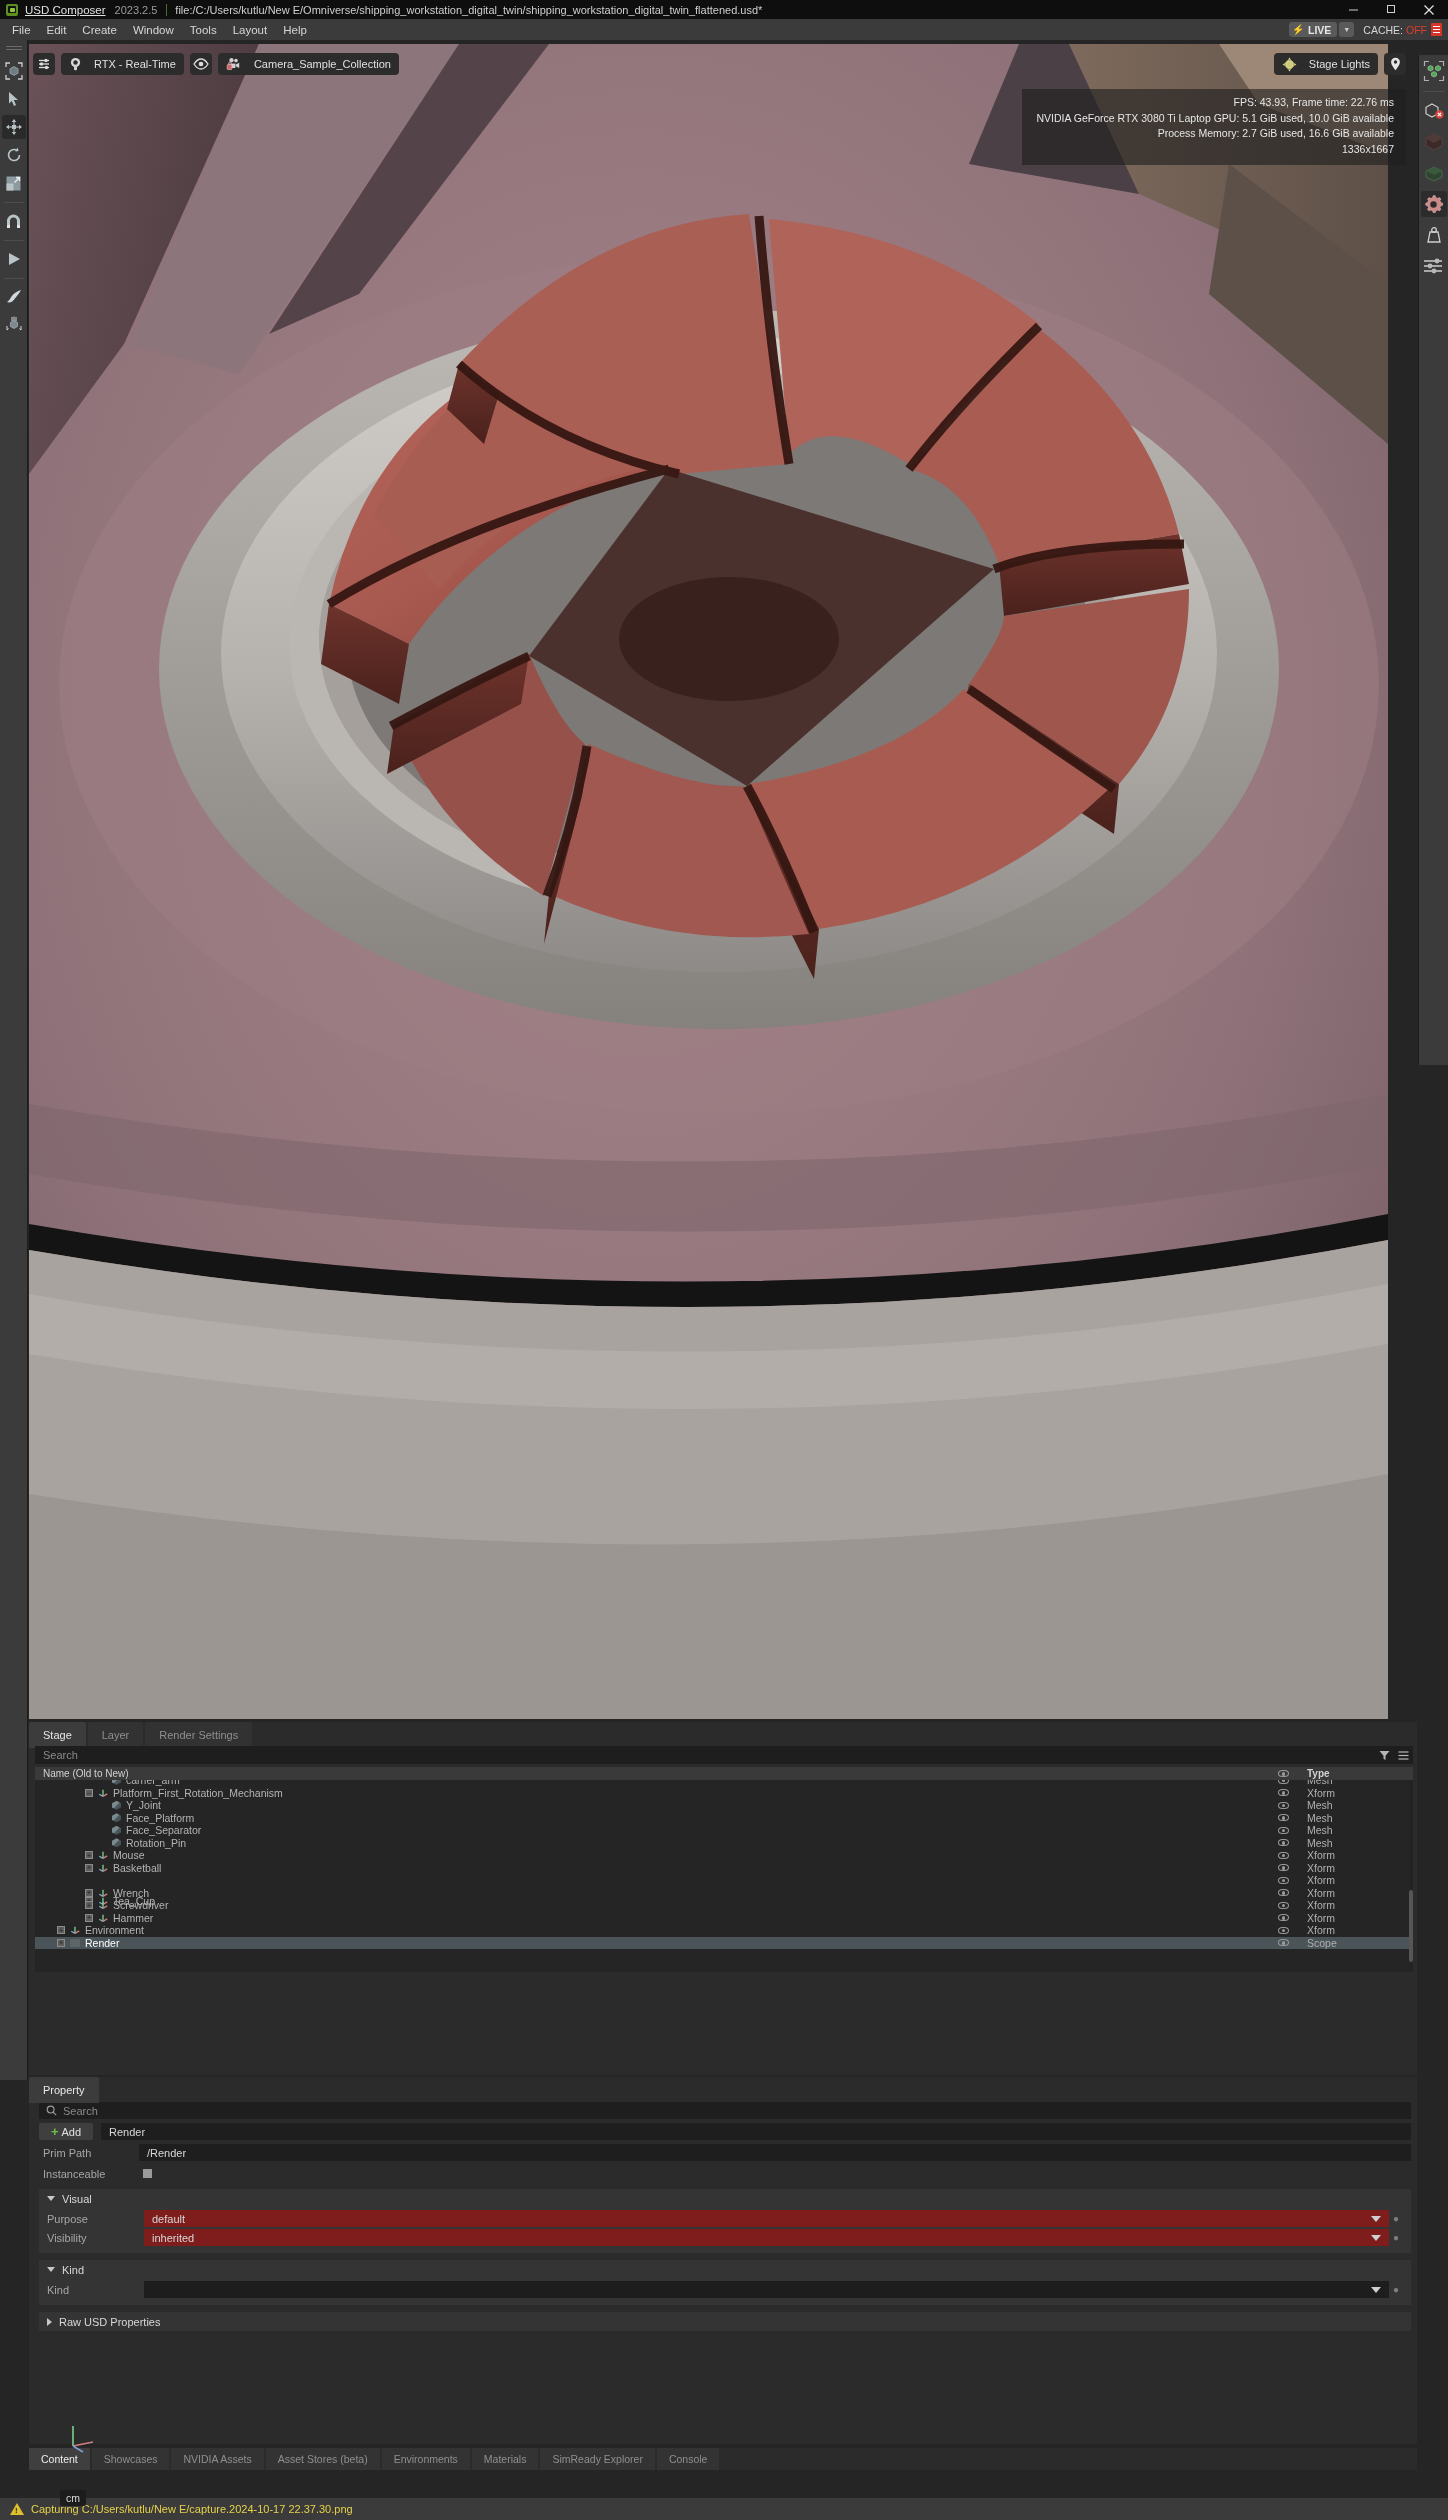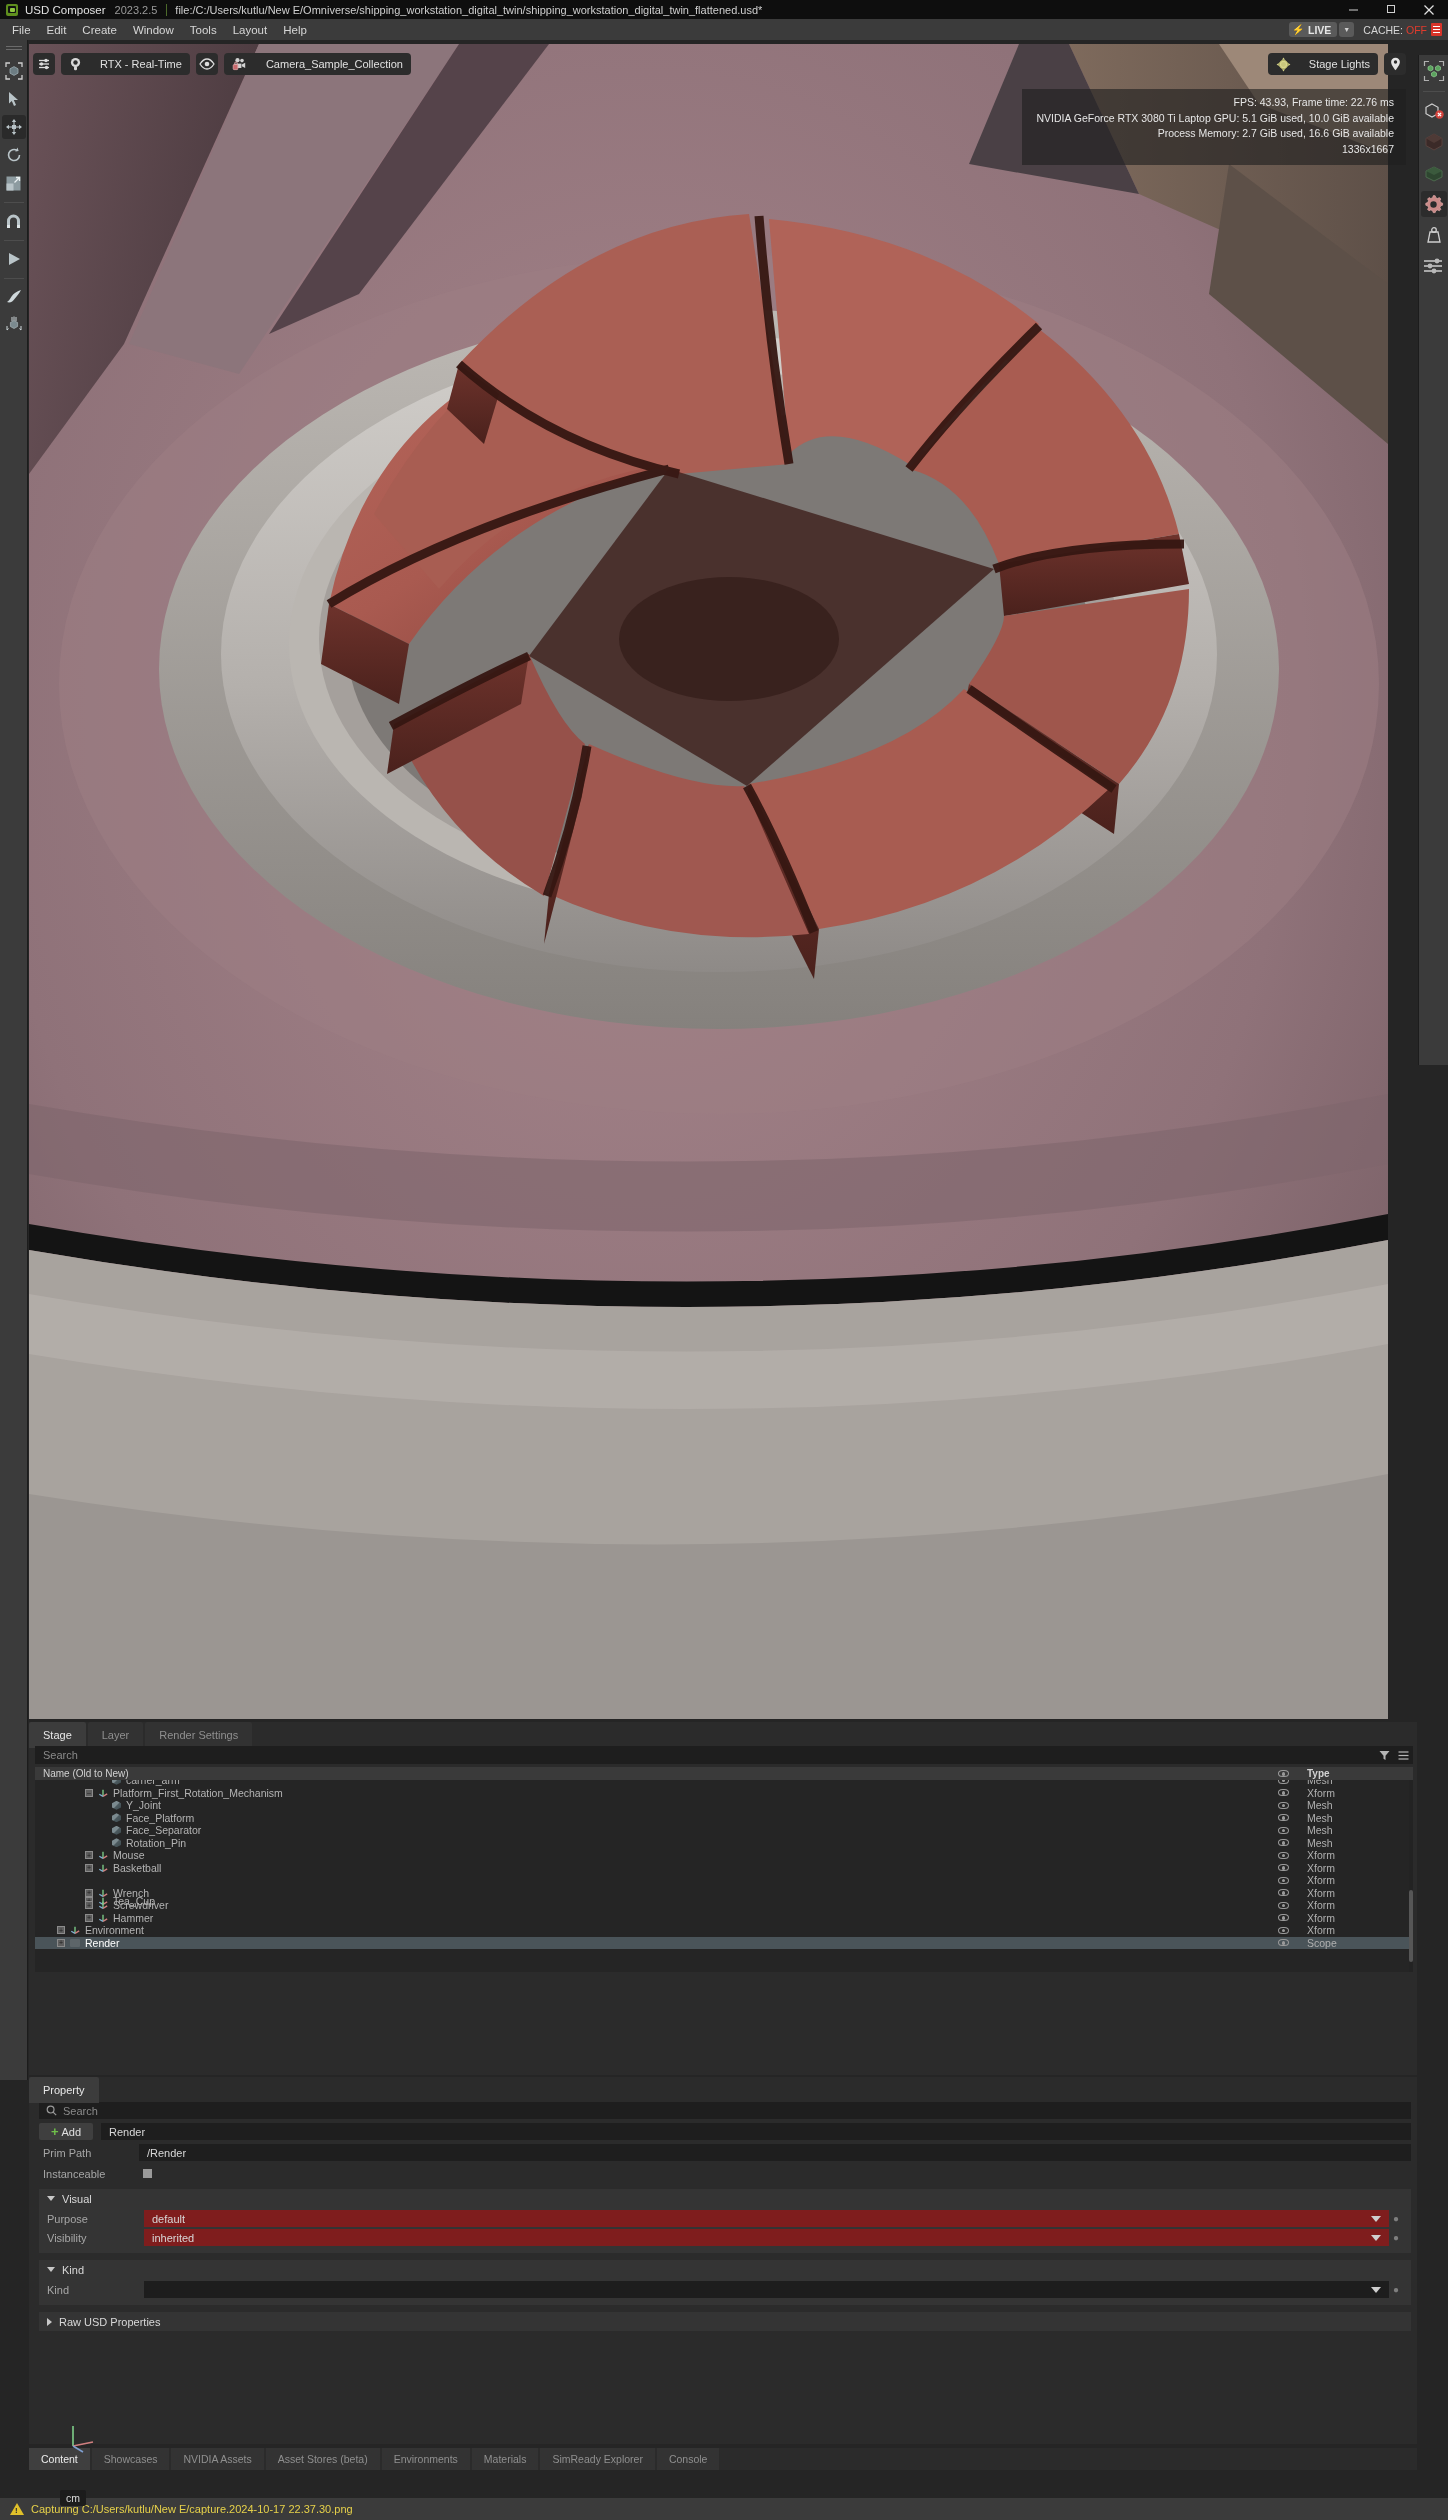--- a/index.html
+++ b/index.html
@@ -23,21 +23,21 @@
     background: #5f8f1e; position: relative; margin-right: 7px; flex: 0 0 auto;
   }
   .app-logo:before {
     content:""; position:absolute; left:2px; top:2.5px; width:8px; height:7px;
     background:#121212; border-radius:1px;
   }
   .app-logo:after {
     content:""; position:absolute; left:3.5px; top:4px; width:5px; height:4px;
     background:#8ec63f; border-radius:1px;
   }
-  .tb-title { font-size: 11.5px; color: #e2e2e2; margin-right: 9px; }
+  .tb-title { font-size: 11.5px; color: #e2e2e2; margin-right: 9px; text-decoration: underline; }
   .tb-version { font-size: 11px; color: #9a9a9a; margin-right: 9px; }
   .tb-sep { width: 1px; height: 12px; background: #4c6a2a; margin-right: 8px; }
   .tb-path { font-size: 11px; color: #cfcfcf; white-space: nowrap; }
   .win-controls { position: absolute; right: 0; top: 0; height: 19px; display: flex; }
   .win-btn {
     width: 38px; height: 19px; display: flex; align-items: center; justify-content: center;
     color: #d0d0d0; font-size: 12px;
   }
   .win-btn svg { display:block; }
 
@@ -108,21 +108,21 @@
     overflow: hidden; background: #8a6f75;
   }
   .vp-art { position: absolute; inset: 0; }
 
   .vp-toolbar {
     position: absolute; left: 33px; top: 53px; height: 22px;
     display: flex; align-items: center; gap: 6px; z-index: 6;
   }
   .vp-btn {
     height: 22px; background: #2c2c2c; border-radius: 4px;
-    display: flex; align-items: center; padding: 0 8px; gap: 18px;
+    display: flex; align-items: center; padding: 0 8px; gap: 12px;
     font-size: 11px; color: #e0e0e0;
   }
   .vp-btn.sq { width: 22px; padding: 0; justify-content: center; }
   .vp-right-toolbar {
     position: absolute; right: 42px; top: 53px; height: 22px;
     display: flex; align-items: center; gap: 6px; z-index: 6;
   }
 
   .hud {
     position: absolute; right: 42px; top: 89px; z-index: 6;

